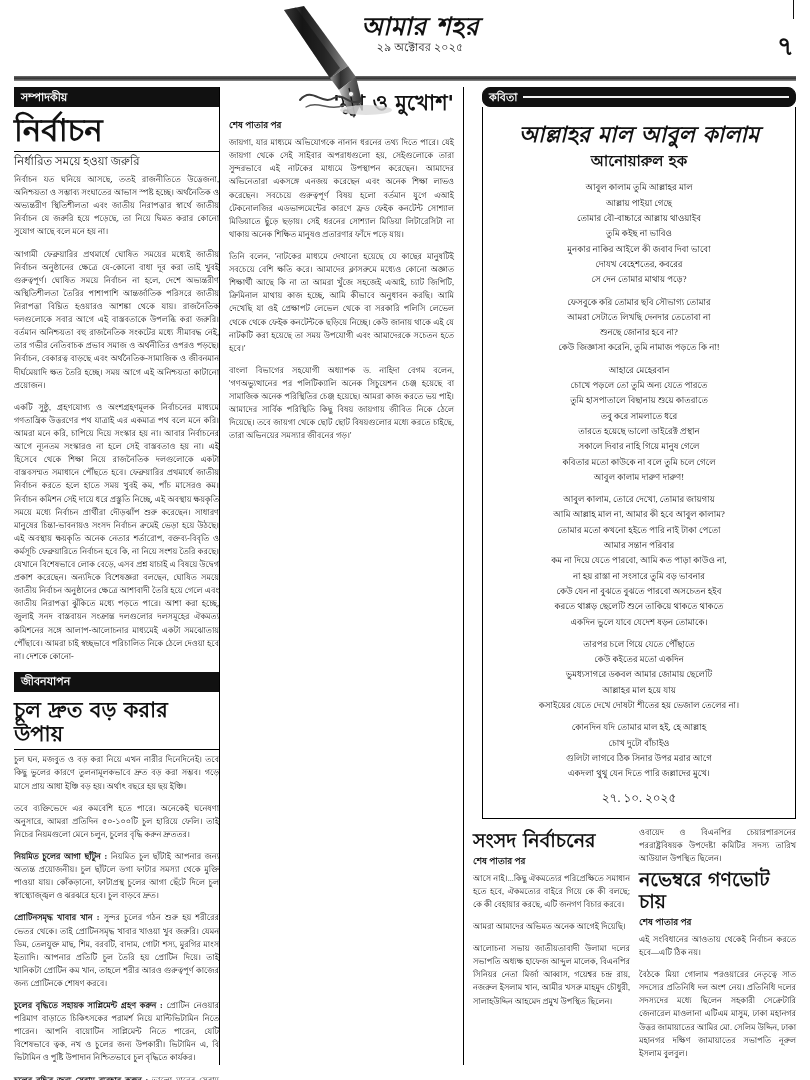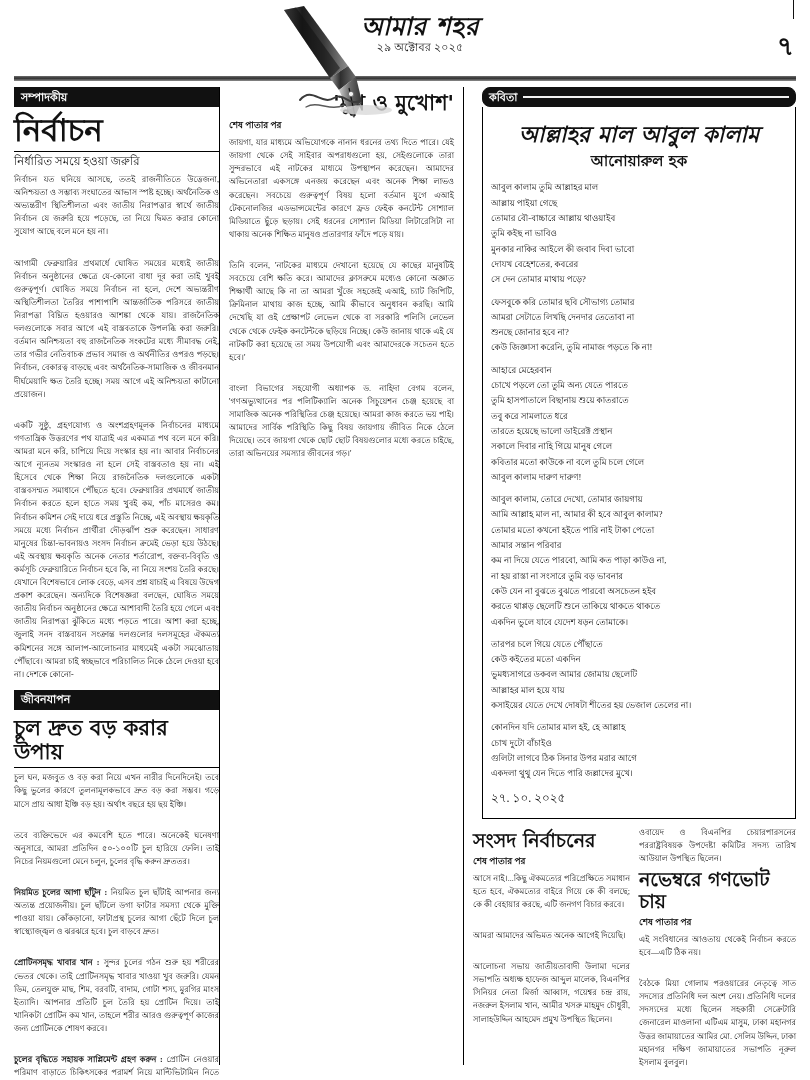--- a/index.html
+++ b/index.html
@@ -142,33 +142,34 @@
 
   
   .body{
     font-size:8.1px;
     line-height:1.62;
     text-align:justify;
     text-justify:inter-word;
     hyphens:none;
   }
   .body p{margin:0;text-indent:0;}
-  .body p+p{margin-top:18px;}
+  .body p+p{margin-top:9px;}
   .b-head{font-weight:700;}
 
   
   .twocol{
     display:flex;gap:9px;
   }
   .twocol > div{flex:1;min-width:0;}
 
   
   .poem{
     font-size:8.6px;
     line-height:1.78;
+    text-align:center;
   }
   .poem .stanza{margin-bottom:7px;}
   .poem .date{margin-top:6px;font-size:12px;}
 
   .poem-box{
     border:1px solid #000;
     padding:6px 8px 8px 8px;
   }
 </style>
 </head>

